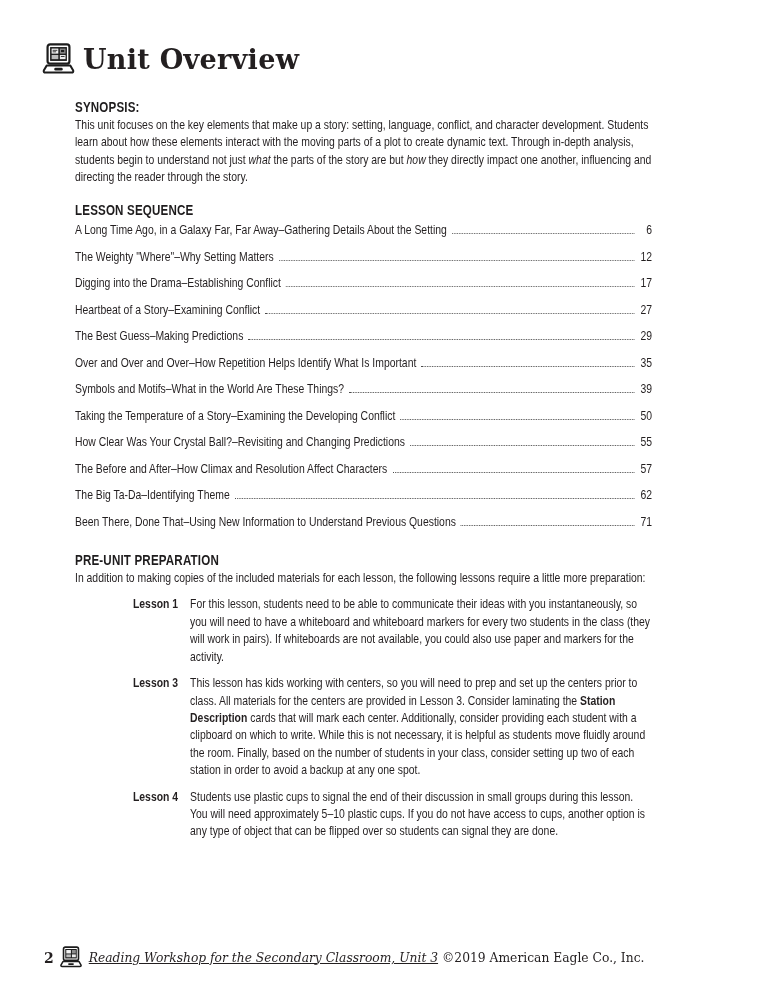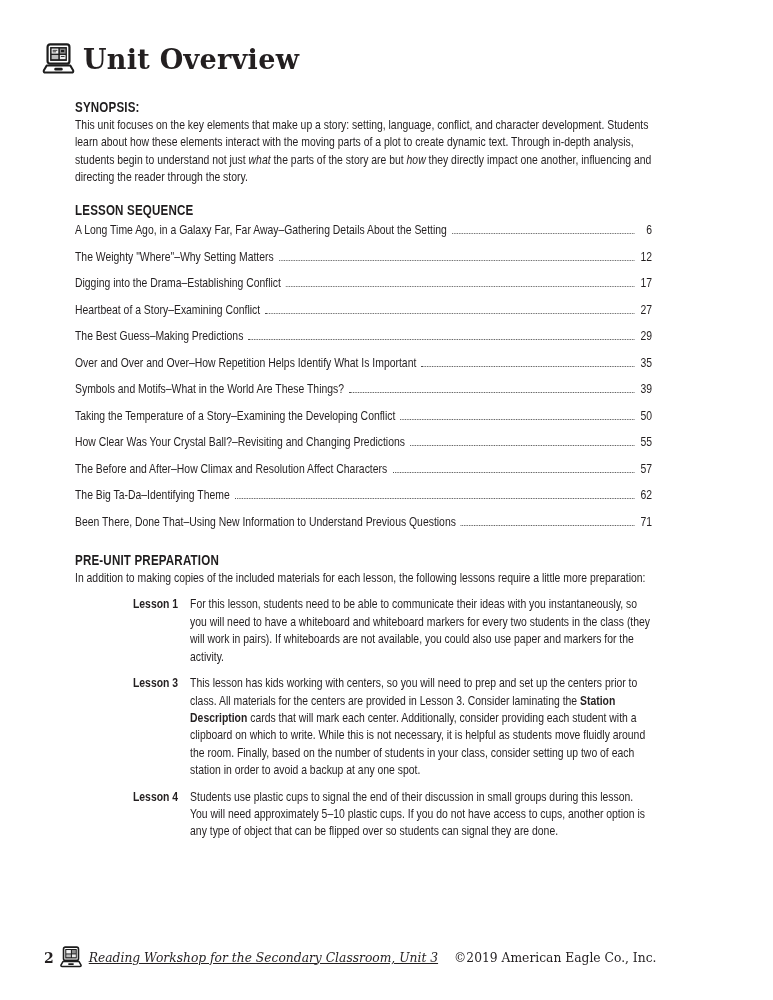--- a/index.html
+++ b/index.html
@@ -42,21 +42,21 @@
   }
   .prep-label { font-weight:700; }
   .prep-body { margin:0; }
   .prep-body strong { font-weight:700; }
 
   
   .page-footer { position:absolute; left:44px; top:946px; display:flex; align-items:center; }
   .footer-pagenum { font-family:"DejaVu Serif", serif; font-weight:bold; font-size:14px; }
   .footer-icon svg { width:26px; height:23px; display:block; margin:0 5px 0 4px; }
   .footer-book { font-family:"DejaVu Serif", serif; font-style:italic; font-size:12.3px;text-decoration:underline; }
-  .footer-copyright { font-family:"DejaVu Serif", serif; font-size:12.3px; margin-left:16px; }
+  .footer-copyright { font-family:"DejaVu Serif", serif; font-size:12.3px; margin-left:4px; }
 </style>
 </head>
 <body>
 
 <div class="page">
 
   <header class="page-header">
     <span class="header-icon">
       <svg viewBox="0 0 44 40" aria-hidden="true">
         <rect x="9" y="2" width="26" height="23" rx="3" fill="#ffffff" stroke="#1c1c1c" stroke-width="2.6"></rect>

